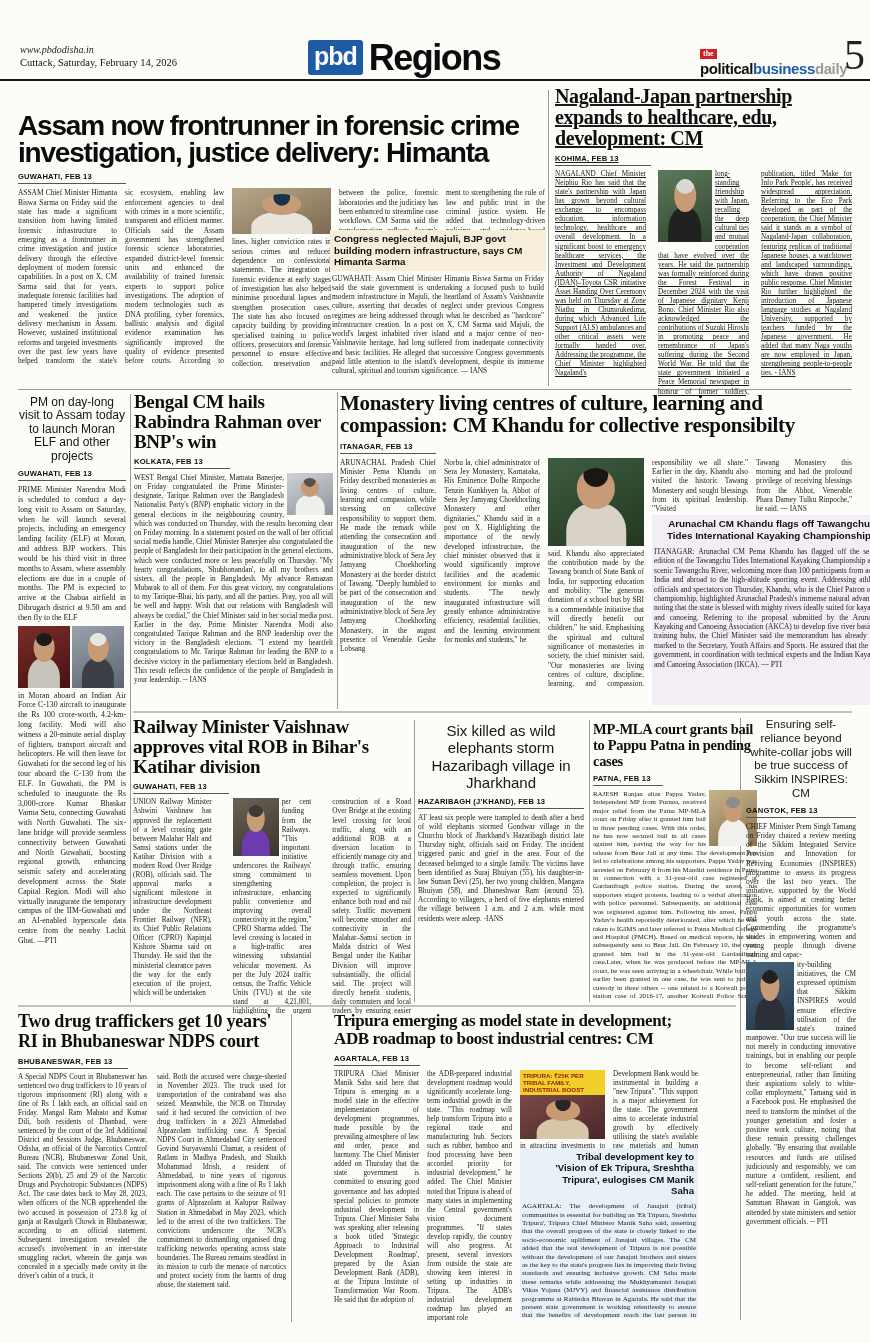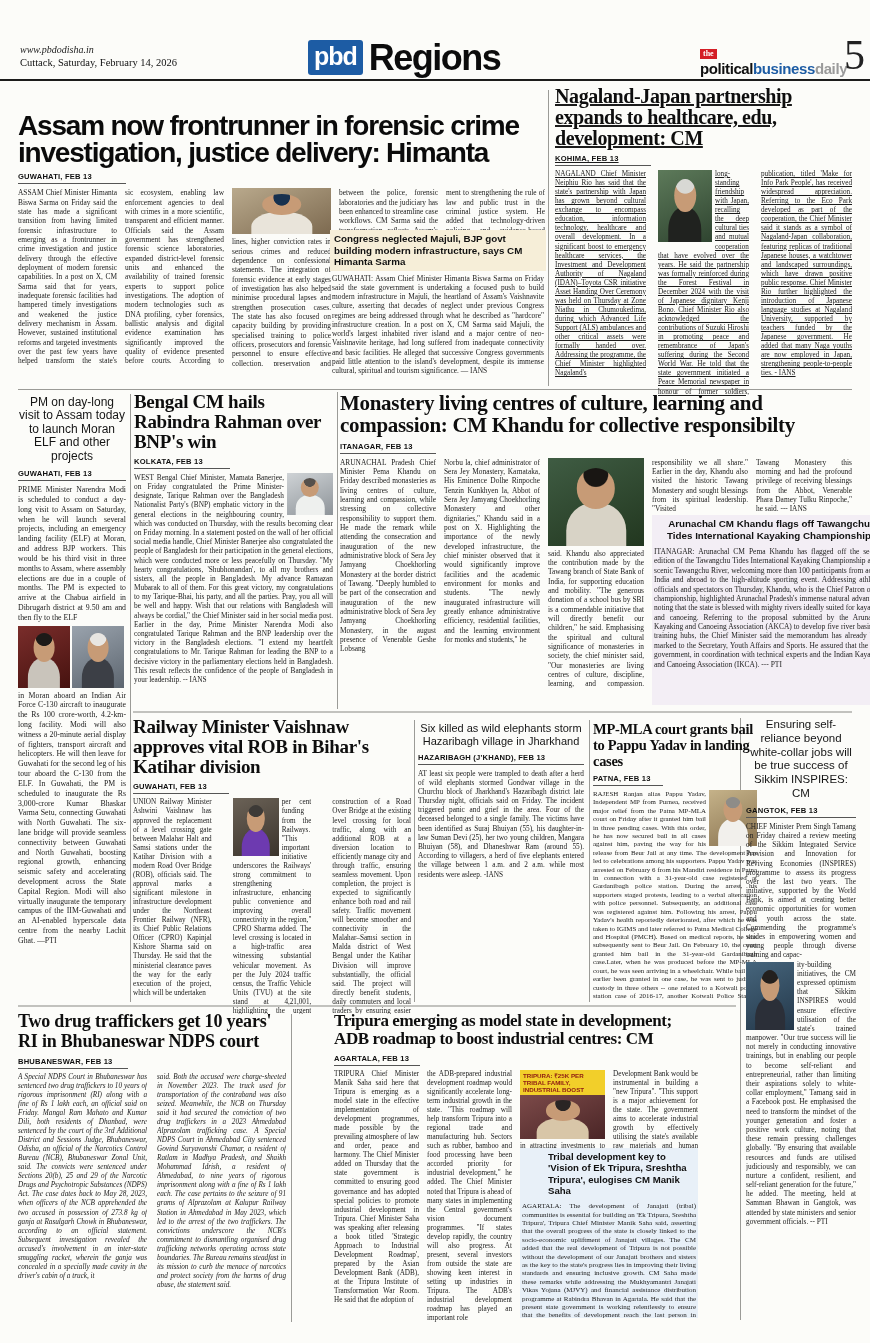--- a/index.html
+++ b/index.html
@@ -161,27 +161,27 @@
       <div class="col body-t" style="width:87px;font-size:7.2px;">UNION Railway Minister Ashwini Vaishnaw has approved the replacement of a level crossing gate between Malahar Halt and Samsi stations under the Katihar Division with a modern Road Over Bridge (ROB), officials said. The approval marks a significant milestone in infrastructure development under the Northeast Frontier Railway (NFR), its Chief Public Relations Officer (CPRO) Kapinjal Kishore Sharma said on Thursday. He said that the ministerial clearance paves the way for the early execution of the project, which will be undertaken</div>
       <div class="col body-t" style="width:87px;font-size:7.2px;">
         <span class="photo" style="float:left;width:46px;height:58px;margin:0 3px 2px 0;--bg1:#6b6257;--bg2:#3b342c;--shirt:#6d3ab0;--hair:#3d3a37;"></span>
         <span>per cent funding from the Railways. "This important initiative underscores the Railways' strong commitment to strengthening infrastructure, enhancing public convenience and improving overall connectivity in the region," CPRO Sharma added. The level crossing is located in a high-traffic area witnessing substantial vehicular movement. As per the July 2024 traffic census, the Traffic Vehicle Units (TVU) at the site stand at 4,21,001, highlighting the urgent need for grade separation to improve traffic management and safety. In line with local requirements and traffic patterns, the project includes</span>
       </div>
       <div class="col body-t" style="width:87px;font-size:7.2px;">construction of a Road Over Bridge at the existing level crossing for local traffic, along with an additional ROB at a diversion location to efficiently manage city and through traffic, ensuring seamless movement. Upon completion, the project is expected to significantly enhance both road and rail safety. Traffic movement will become smoother and connectivity in the Malahar–Samsi section in Malda district of West Bengal under the Katihar Division will improve substantially, the official said. The project will directly benefit students, daily commuters and local traders by ensuring easier access to educational institutions, workplaces and markets. --- IANS</div>
     </div>
   </article>
 
   <article class="abs" style="left:418px;top:722px;width:166px;height:280px;overflow:hidden;">
-    <h2 class="hl-sans" style="margin:0;font-size:11px;line-height:1.16;">Six killed as wild elephants storm Hazaribagh village in Jharkhand</h2>
+    <h2 class="hl-sans" style="margin:0;font-size:15px;line-height:1.16;">Six killed as wild elephants storm Hazaribagh village in Jharkhand</h2>
     <span class="dateline" style="margin-top:5px;">HAZARIBAGH (J'KHAND), FEB 13</span>
     <div class="body-t" style="font-size:7.3px;">AT least six people were trampled to death after a herd of wild elephants stormed Gondwar village in the Churchu block of Jharkhand's Hazaribagh district late Thursday night, officials said on Friday. The incident triggered panic and grief in the area. Four of the deceased belonged to a single family. The victims have been identified as Suraj Bhuiyan (55), his daughter-in-law Suman Devi (25), her two young children, Mangara Bhuiyan (58), and Dhaneshwar Ram (around 55). According to villagers, a herd of five elephants entered the village between 1 a.m. and 2 a.m. while most residents were asleep. -IANS</div>
   </article>
 
   <article class="abs" style="left:593px;top:722px;width:164px;height:280px;overflow:hidden;">
-    <h2 class="hl-serif" style="margin:0;font-size:14.5px;line-height:1.1;letter-spacing:-0.3px;">MP-MLA court grants bail to Pappu Yadav in landing cases</h2>
+    <h2 class="hl-serif" style="margin:0;font-size:14.5px;line-height:1.1;letter-spacing:-0.3px;">MP-MLA court grants bail to Pappu Patna in pending cases</h2>
     <span class="dateline" style="width:70px;margin-top:4px;">PATNA, FEB 13</span>
     <div class="body-t" style="font-size:6.9px;line-height:1.22;">
       <span class="photo" style="float:right;width:48px;height:56px;margin:0 0 2px 3px;--bg1:#c5b289;--bg2:#8a7451;--shirt:#f2f0ec;--hair:#8e8c88;"></span>
       <span>RAJESH Ranjan alias Pappu Yadav, Independent MP from Purnea, received major relief from the Patna MP-MLA court on Friday after it granted him bail in three pending cases. With this order, he has now secured bail in all cases against him, paving the way for his release from Beur Jail at any time. The development has led to celebrations among his supporters. Pappu Yadav was arrested on February 6 from his Mandiri residence in Patna in connection with a 31-year-old case registered at Gardanibagh police station. During the arrest, his supporters staged protests, leading to a verbal altercation with police personnel.</span>
       <span>Subsequently, an additional case was registered against him. Following his arrest, Pappu Yadav's health reportedly deteriorated, after which he was taken to IGIMS and later referred to Patna Medical College and Hospital (PMCH). Based on medical reports, he was subsequently sent to Beur Jail. On February 10, the court granted him bail in the 31-year-old Gardanibagh case.Later, when he was produced before the MP-MLA court, he was seen arriving in a wheelchair. While bail had earlier been granted in one case, he was sent to judicial custody in three others -- one related to a Kotwali police station case of 2016-17, another Kotwali Police Station Case No. 113/19, and a third case registered at Buddha Colony police station (Case No. 72/26), in which he was accused of obstructing government work.  --- IANS</span>
     </div>
   </article>
 
   <article class="abs" style="left:746px;top:718px;width:110px;height:604px;overflow:hidden;">
     <h2 class="hl-sans" style="margin:0;font-size:11.5px;line-height:1.2;">Ensuring self-reliance beyond white-collar jobs will be true success of Sikkim INSPIRES: CM</h2>
@@ -190,21 +190,21 @@
     <div class="body-t" style="font-size:7.3px;overflow:visible;">
       <span class="photo" style="float:left;width:48px;height:68px;margin:2px 3px 2px 0;--bg1:#46657c;--bg2:#24384a;--shirt:#2b2f38;--hair:#23201e;"></span>
       <span>ity-building initiatives, the CM</span>
       <span>expressed optimism that Sikkim INSPIRES would ensure effective utilisation of the state's trained manpower. "Our true success will lie not merely in conducting innovative trainings, but in enabling our people to become self-reliant and entrepreneurial, rather than limiting their aspirations solely to white-collar employment," Tamang said in a Facebook post. He emphasised the need to transform the mindset of the younger generation and foster a positive work culture, noting that these remain pressing challenges globally. "By ensuring that available resources and funds are utilised judiciously and responsibly, we can nurture a confident, resilient, and self-reliant generation for the future," he added. The meeting, held at Samman Bhawan in Gangtok, was attended by state ministers and senior government officials. -- PTI</span>
     </div>
   </article>
 
   <article class="abs" style="left:18px;top:1012px;width:268px;height:318px;">
     <h2 class="hl-serif" style="margin:0;font-size:18px;line-height:1.1;letter-spacing:-0.2px;">Two drug traffickers get 10 years' RI in Bhubaneswar NDPS court</h2>
     <span class="dateline" style="width:110px;margin-top:5px;">BHUBANESWAR, FEB 13</span>
-    <div class="cols" style="gap:10px;height:252px;font-style:italic;">
+    <div class="cols" style="gap:10px;height:252px;">
       <div class="col body-t" style="width:129px;font-size:7.2px;">A Special NDPS Court in Bhubaneswar has sentenced two drug traffickers to 10 years of rigorous imprisonment (RI) along with a fine of Rs 1 lakh each, an official said on Friday. Mangal Ram Mahato and Kumar Dili, both residents of Dhanbad, were sentenced by the court of the 3rd Additional District and Sessions Judge, Bhubaneswar, Odisha, an official of the Narcotics Control Bureau (NCB), Bhubaneswar Zonal Unit, said. The convicts were sentenced under Sections 20(b), 25 and 29 of the Narcotic Drugs and Psychotropic Substances (NDPS) Act. The case dates back to May 28, 2023, when officers of the NCB apprehended the two accused in possession of 273.8 kg of ganja at Rasulgarh Chowk in Bhubaneswar, according to an official statement. Subsequent investigation revealed the accused's involvement in an inter-state smuggling racket, wherein the ganja was concealed in a specially made cavity in the driver's cabin of a truck, it</div>
       <div class="col body-t" style="width:129px;font-size:7.2px;">said. Both the accused were charge-sheeted in November 2023. The truck used for transportation of the contraband was also seized. Meanwhile, the NCB on Thursday said it had secured the conviction of two drug traffickers in a 2023 Ahmedabad Alprazolam trafficking case. A Special NDPS Court in Ahmedabad City sentenced Govind Suryavanshi Chamar, a resident of Ratlam in Madhya Pradesh, and Shaikh Mohammad Idrish, a resident of Ahmedabad, to nine years of rigorous imprisonment along with a fine of Rs 1 lakh each. The case pertains to the seizure of 91 grams of Alprazolam at Kalupur Railway Station in Ahmedabad in May 2023, which led to the arrest of the two traffickers. The convictions underscore the NCB's commitment to dismantling organised drug trafficking networks operating across state boundaries. The Bureau remains steadfast in its mission to curb the menace of narcotics and protect society from the harms of drug abuse, the statement said.</div>
     </div>
   </article>
 
   <article class="abs" style="left:334px;top:1012px;width:364px;height:318px;">
     <h2 class="hl-serif" style="margin:0;font-size:17px;line-height:1.08;letter-spacing:-0.4px;">Tripura emerging as model state in development; ADB roadmap to boost industrial centres: CM</h2>
     <span class="dateline" style="width:86px;margin-top:5px;">AGARTALA, FEB 13</span>
     <div class="cols" style="gap:8px;height:252px;">
       <div class="col body-t" style="width:85px;font-size:7.2px;">TRIPURA Chief Minister Manik Saha said here that Tripura is emerging as a model state in the effective implementation of development programmes, made possible by the prevailing atmosphere of law and order, peace and harmony. The Chief Minister added on Thursday that the state government is committed to ensuring good governance and has adopted special policies to promote industrial development in Tripura. Chief Minister Saha was speaking after releasing a book titled 'Strategic Approach to Industrial Development Roadmap', prepared by the Asian Development Bank (ADB), at the Tripura Institute of Transformation War Room. He said that the adoption of</div>
@@ -212,18 +212,18 @@
       <div class="col" style="width:85px;">
         <div style="width:85px;margin-bottom:3px;">
           <div class="capband">TRIPURA: ₹25K PER TRIBAL FAMILY, INDUSTRIAL BOOST</div>
           <div class="photo" style="width:85px;height:44px;--bg1:#7c4a49;--bg2:#4a2526;--shirt:#d8c6a8;--hair:#2a2524;"></div>
         </div>
         <div class="body-t" style="height:62px;font-size:7.2px;">in attracting investments to the state," he added. Chief Minister Saha also said that the assistance provided by the Asian</div>
       </div>
       <div class="col body-t" style="width:85px;height:130px;font-size:7.2px;">Development Bank would be instrumental in building a "new Tripura". "This support is a major achievement for the state. The government aims to accelerate industrial growth by effectively utilising the state's available raw materials and human resources," he added. --- IANS</div>
     </div>
     <div class="subbox abs" style="left:186px;top:136px;width:178px;height:170px;background:#e8f0f8;overflow:hidden;">
-      <div class="subhead" style="text-align:left;font-size:9.6px;padding-left:28px;">Tribal development key to 'Vision of Ek Tripura, Sreshtha Tripura', eulogises CM Manik Saha</div>
+      <div class="subhead" style="text-align:right;font-size:9.6px;padding-left:28px;">Tribal development key to 'Vision of Ek Tripura, Sreshtha Tripura', eulogises CM Manik Saha</div>
       <div class="subbody" style="height:138px;font-size:7px;line-height:1.2;">AGARTALA: The development of Janajati (tribal) communities is essential for building an 'Ek Tripura, Sreshtha Tripura', Tripura Chief Minister Manik Saha said, asserting that the overall progress of the state is closely linked to the socio-economic upliftment of Janajati villages. The CM added that the real development of Tripura is not possible without the development of our Janajati brothers and sisters as the key to the state's progress lies in improving their living standards and ensuring inclusive growth. CM Saha made these remarks while addressing the Mukhyamantri Janajati Vikas Yojana (MJVY) and financial assistance distribution programme at Rabindra Bhavan in Agartala. He said that the present state government is working relentlessly to ensure that the benefits of development reach the last person in society, adding that the welfare and empowerment of Janajati communities remain the govt's top priority.  --IANS</div>
     </div>
   </article>
 
 </div>
 
 </body></html>

